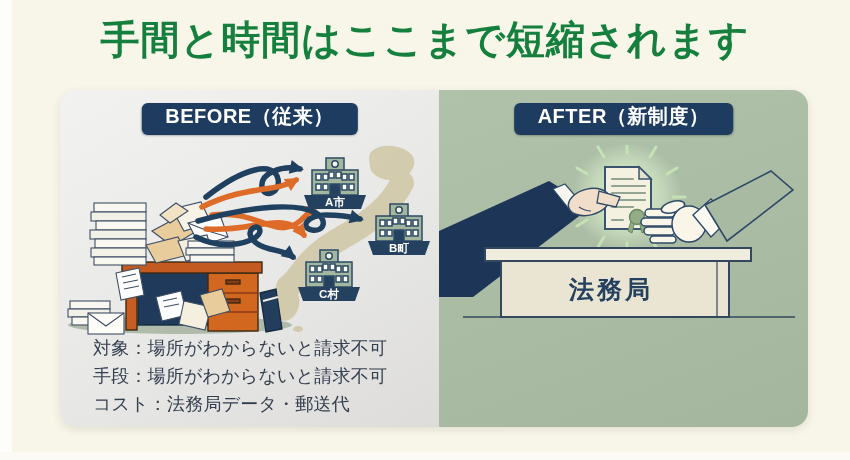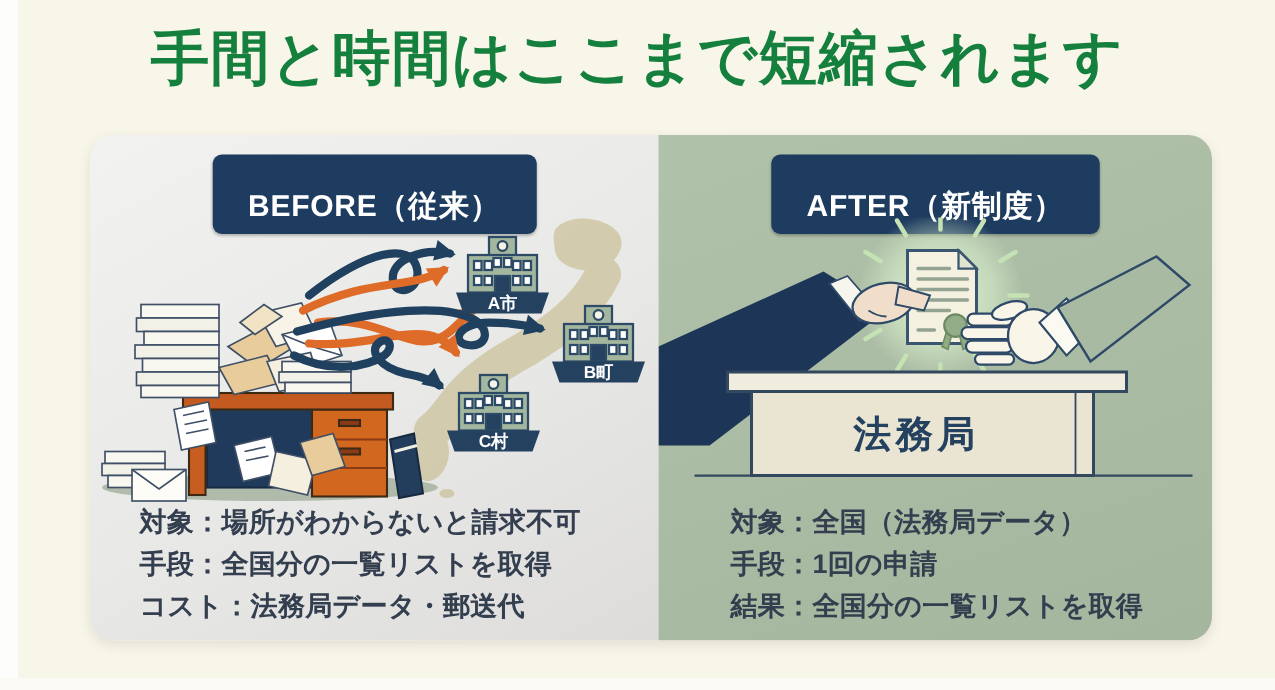--- a/index.html
+++ b/index.html
@@ -16,28 +16,28 @@
     position:absolute; left:60px; top:90px; width:748px; height:337px;
     border-radius:16px; overflow:hidden; display:flex;
     box-shadow:0 3px 8px rgba(70,70,55,.12);
   }
   .panel { position:relative; height:100%; }
   .panel.before { width:379px; background:linear-gradient(150deg,#f2f2f0 0%,#e8e8e6 55%,#dddcda 100%); }
   .panel.after  { width:369px; background:linear-gradient(160deg,#b0c2aa 0%,#a4b69e 100%); }
   .badge {
     position:absolute; top:13px; left:50%; transform:translateX(-50%);
     background:#1d3c60; color:#ffffff; font-weight:800; font-size:20px;
-    padding:21px 24px 5px; border-radius:6px; letter-spacing:.5px; white-space:nowrap;
+    padding:0 24px 5px; border-radius:6px; letter-spacing:.5px; white-space:nowrap;
     box-shadow:0 1px 2px rgba(0,0,0,.25);
   }
   .illu { position:absolute; left:0; top:55px; display:block; }
   svg { font-family:"Liberation Sans","DejaVu Sans",sans-serif; }
   .lines {
     position:absolute; top:244px; left:0; width:100%;
-    color:#333e4f; font-size:18px; font-weight:700; line-height:28px;
+    color:#333e4f; font-size:18px; font-weight:400; line-height:28px;
     letter-spacing:.2px;
   }
   .panel.before .lines { padding-left:33px; }
   .panel.after  .lines { padding-left:48px; }
   .bottom-strip { position:absolute; left:0; top:452px; width:850px; height:8px; background:#fbfaf4; }
 </style>
 </head>
 <body>
 
 <div class="stage">
@@ -195,21 +195,21 @@
               <rect x="24" y="15" width="5" height="6" fill="#ffffff"></rect>
             <rect x="18" y="27" width="10" height="11" fill="#24415f"></rect>
           </g>
           <polygon points="-8,38 54,38 49,52 -3,52" fill="#24415f"></polygon>
           <text x="23" y="49" text-anchor="middle" font-size="11.5" font-weight="bold" fill="#ffffff">C村</text>
         </g>
       </svg>
 
       <div class="lines">
         <div>対象：場所がわからないと請求不可</div>
-        <div>手段：全国分の一覧リストを取得</div>
+        <div>手段：場所がわからないと請求不可</div>
         <div>コスト：法務局データ・郵送代</div>
       </div>
     </div>
 
     <div class="panel after">
       <div class="badge">AFTER（新制度）</div>
 
       <svg class="illu" width="369" height="190" viewBox="0 0 369 190">
         <defs>
           <radialGradient id="glowG">
@@ -278,23 +278,18 @@
 
         <g>
           <rect x="46" y="103" width="266" height="13" fill="#f1edde" stroke="#33485f" stroke-width="2"></rect>
           <rect x="62" y="116" width="228" height="56" fill="#e9e5d2" stroke="#33485f" stroke-width="2"></rect>
           <line x1="278" y1="116" x2="278" y2="172" stroke="#33485f" stroke-width="1.2"></line>
           <text x="172" y="153" text-anchor="middle" font-size="25" font-weight="bold" fill="#24415f" letter-spacing="3">法務局</text>
           <line x1="24" y1="172" x2="356" y2="172" stroke="#33485f" stroke-width="1.5"></line>
         </g>
       </svg>
 
-      <div class="lines">
-        <div>対象：全国（法務局データ）</div>
-        <div>手段：1回の申請</div>
-        <div>結果：全国分の一覧リストを取得</div>
-      </div>
     </div>
 
   </div>
 
   <div class="bottom-strip"></div>
 </div>
 
 </body></html>

